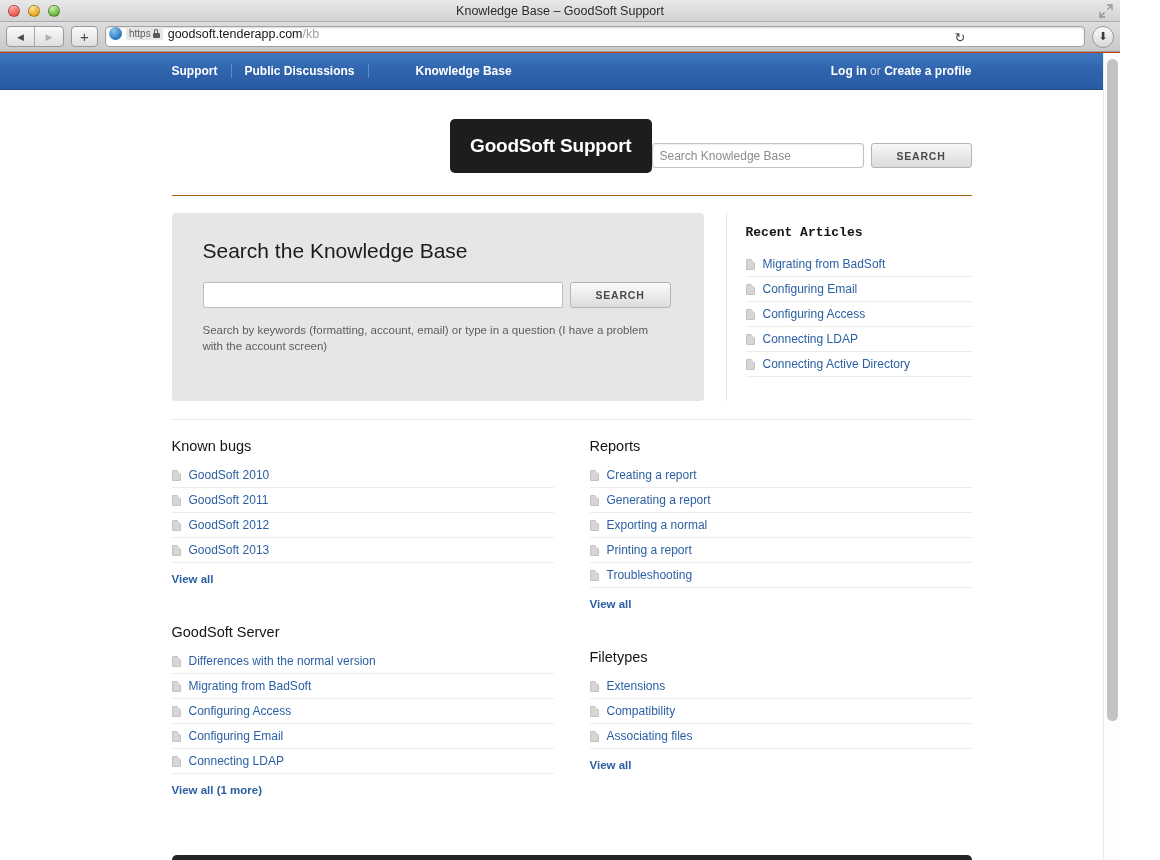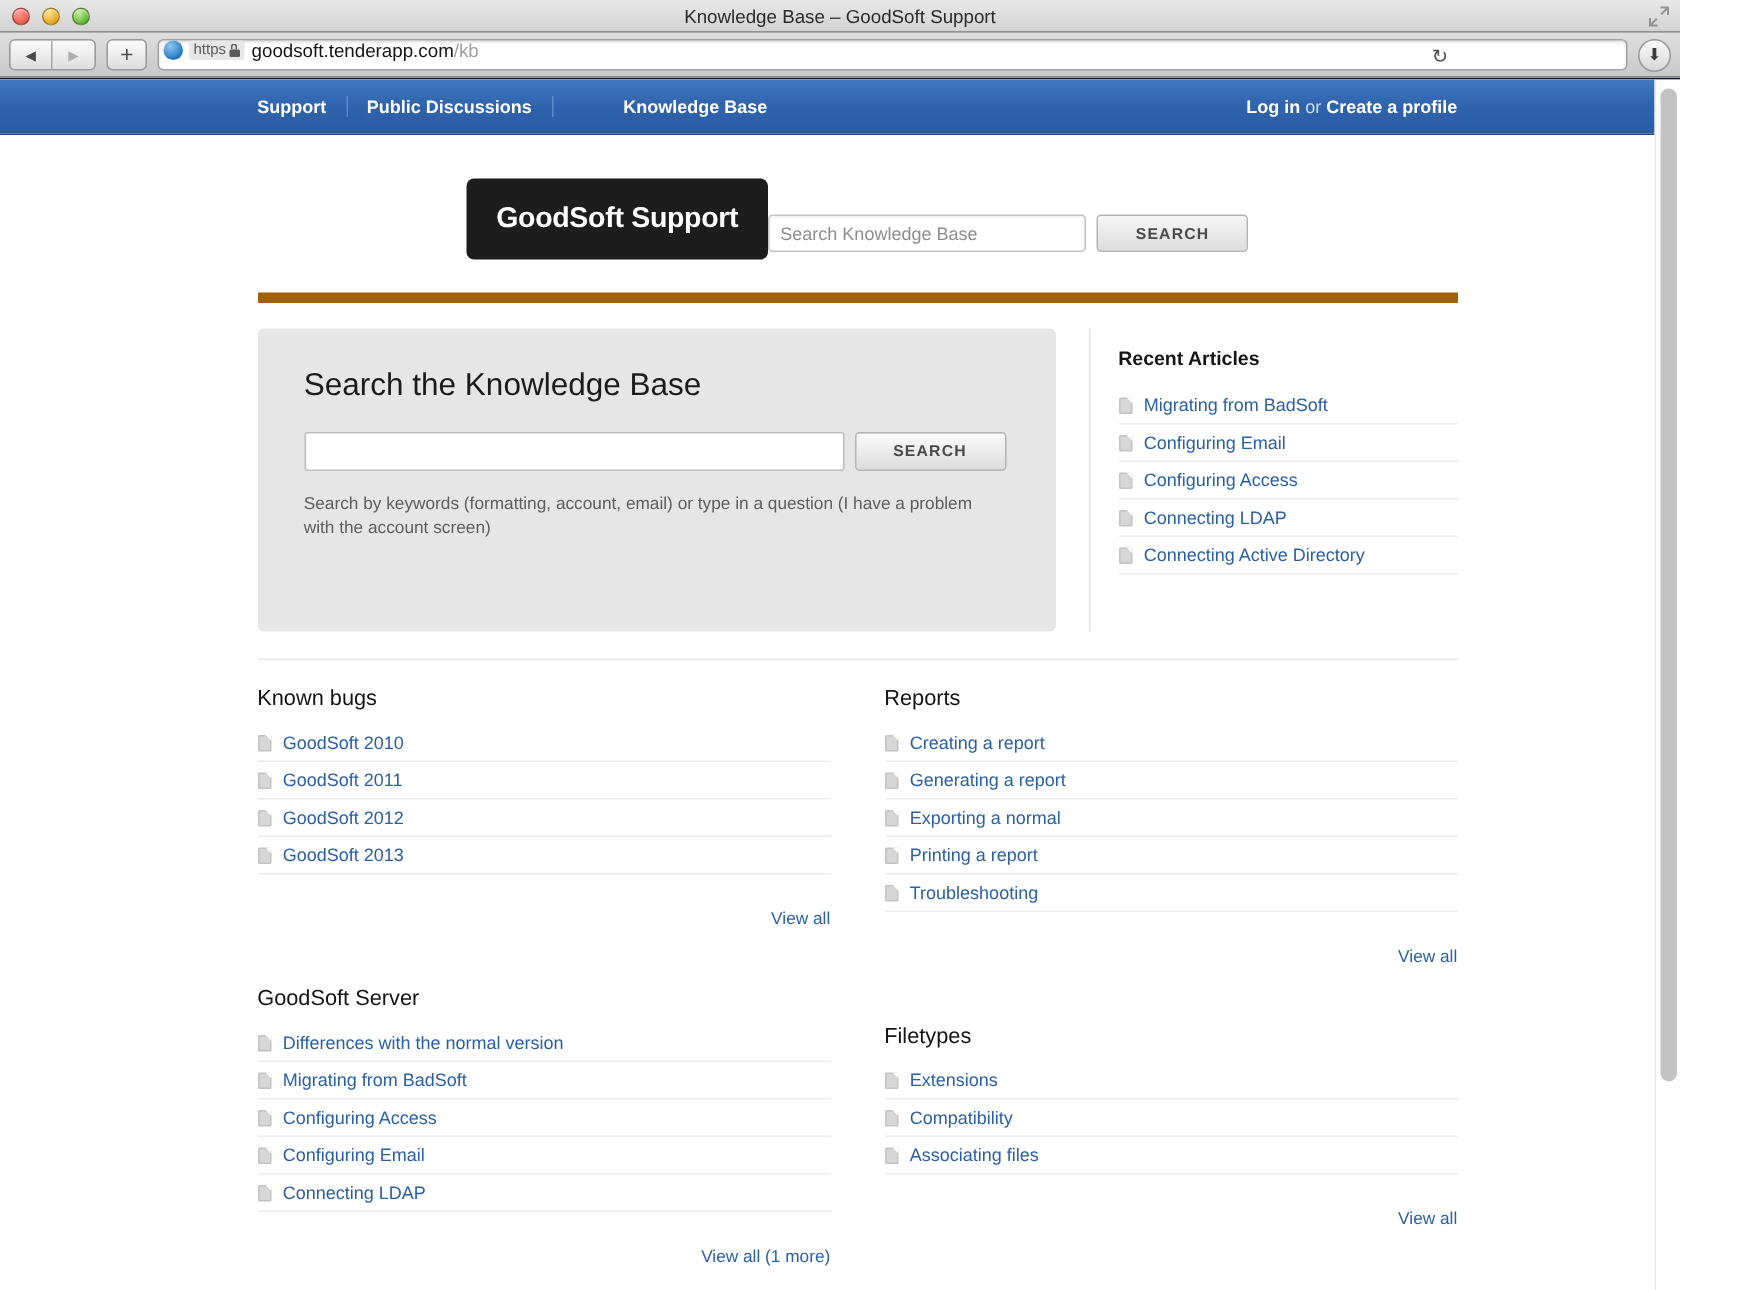--- a/index.html
+++ b/index.html
@@ -8,21 +8,21 @@
     width: 1160px; height: 860px;
     overflow: hidden;
     font-family: "Liberation Sans", sans-serif;
     background: #ffffff;
   }
 
   
   .browser {
     width: 1120px; height: 860px;
     position: relative;
-    background: #0f172a;
+    background: #c2410c;
   }
   .titlebar {
     height: 22px;
     background: linear-gradient(to bottom, #e8e8e8 0%, #d3d3d3 100%);
     border-bottom: 1px solid #acacac;
     position: relative;
     display: flex;
     align-items: center;
   }
   .traffic {
@@ -191,22 +191,22 @@
     color: #cddcf0; font-size: 12px;
   }
   .topnav-right a { color: #ffffff; text-decoration: none; font-weight: bold; }
 
   
   .container { width: 800px; margin: 0 auto; }
 
   .site-header {
     padding-top: 29px;
     padding-bottom: 22px;
-    display: flex; align-items: flex-start; justify-content: center;
-    border-bottom: 7px solid #a16207;
+    display: flex; align-items: flex-start; justify-content: flex-end;
+    border-bottom: 1px solid #a16207;
   }
   .logo {
     background: #1d1d1d;
     color: #ffffff;
     font-size: 19px; font-weight: bold;
     padding: 16px 20px;
     border-radius: 5px;
     letter-spacing: -0.2px;
   }
   .header-search {
@@ -290,20 +290,21 @@
     flex: 1;
     border-left: 1px solid #e2e2e2;
     padding-left: 19px;
     margin-left: 22px;
   }
   .recent-col h3 {
     margin: 12px 0 12px 0;
     font-size: 13px;
     font-weight: bold;
     color: #151515;
+    font-family: Liberation Mono, monospace;
   }
 
   
   ul.doclist { list-style: none; margin: 0; padding: 0; }
   ul.doclist li {
     border-top: 1px solid #ececec;
     padding: 5px 0 5px 0;
     display: flex; align-items: center;
     font-size: 12px;
   }
@@ -325,22 +326,22 @@
     border-left: 4px solid transparent;
     border-top: 4px solid #ffffff;
   }
   ul.doclist a {
     color: #2b5fa3;
     text-decoration: none;
     font-size: 12px;
   }
   .viewall-row {
     border-top: 1px solid #ececec;
-    text-align: right;
-    padding-top: 20px;
+    padding-top: 6px;
+    font-weight: bold;
   }
   .viewall-row a {
     color: #2b5fa3; text-decoration: none; font-size: 11.5px;
   }
 
   
   .cat-grid {
     display: flex;
     padding-top: 18px;
     gap: 36px;

